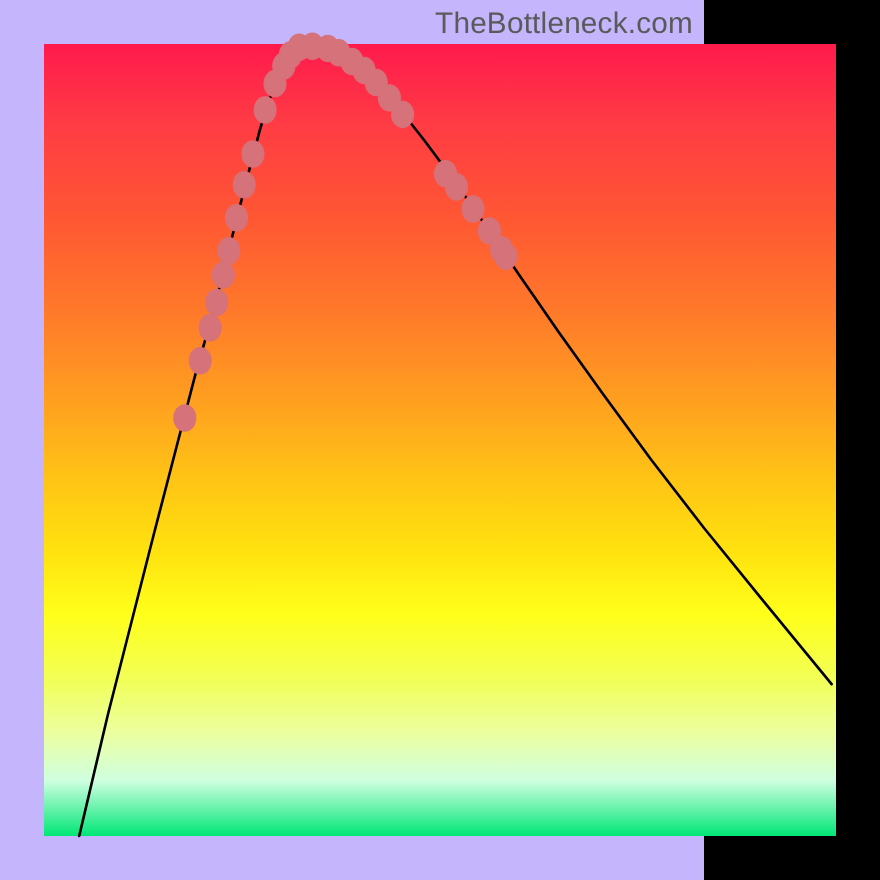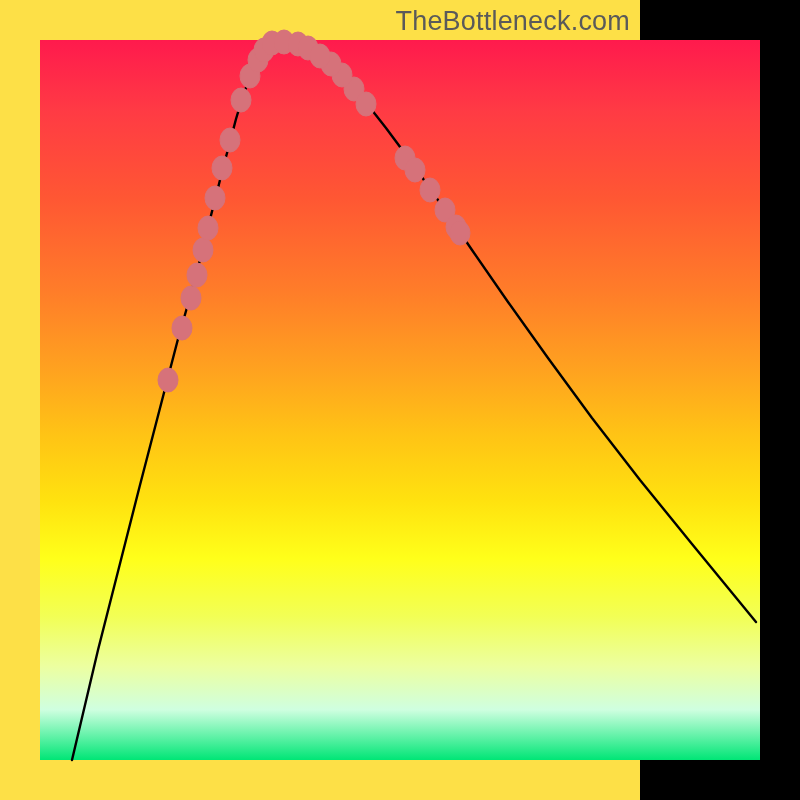--- a/index.html
+++ b/index.html
@@ -8,21 +8,21 @@
     width: 800px;
     height: 800px;
     overflow: hidden;
     background: #000;
     font-family: Arial, Helvetica, sans-serif;
   }
   .frame {
     position: relative;
     width: 640px;
     height: 800px;
-    background: #fde047;
+    background: #c4b5fd;
   }
   .plot {
     position: absolute;
     left: 40px;
     top: 40px;
     width: 720px;
     height: 720px;
     background: linear-gradient(
       to bottom,
       #ff1a4d 0%,

